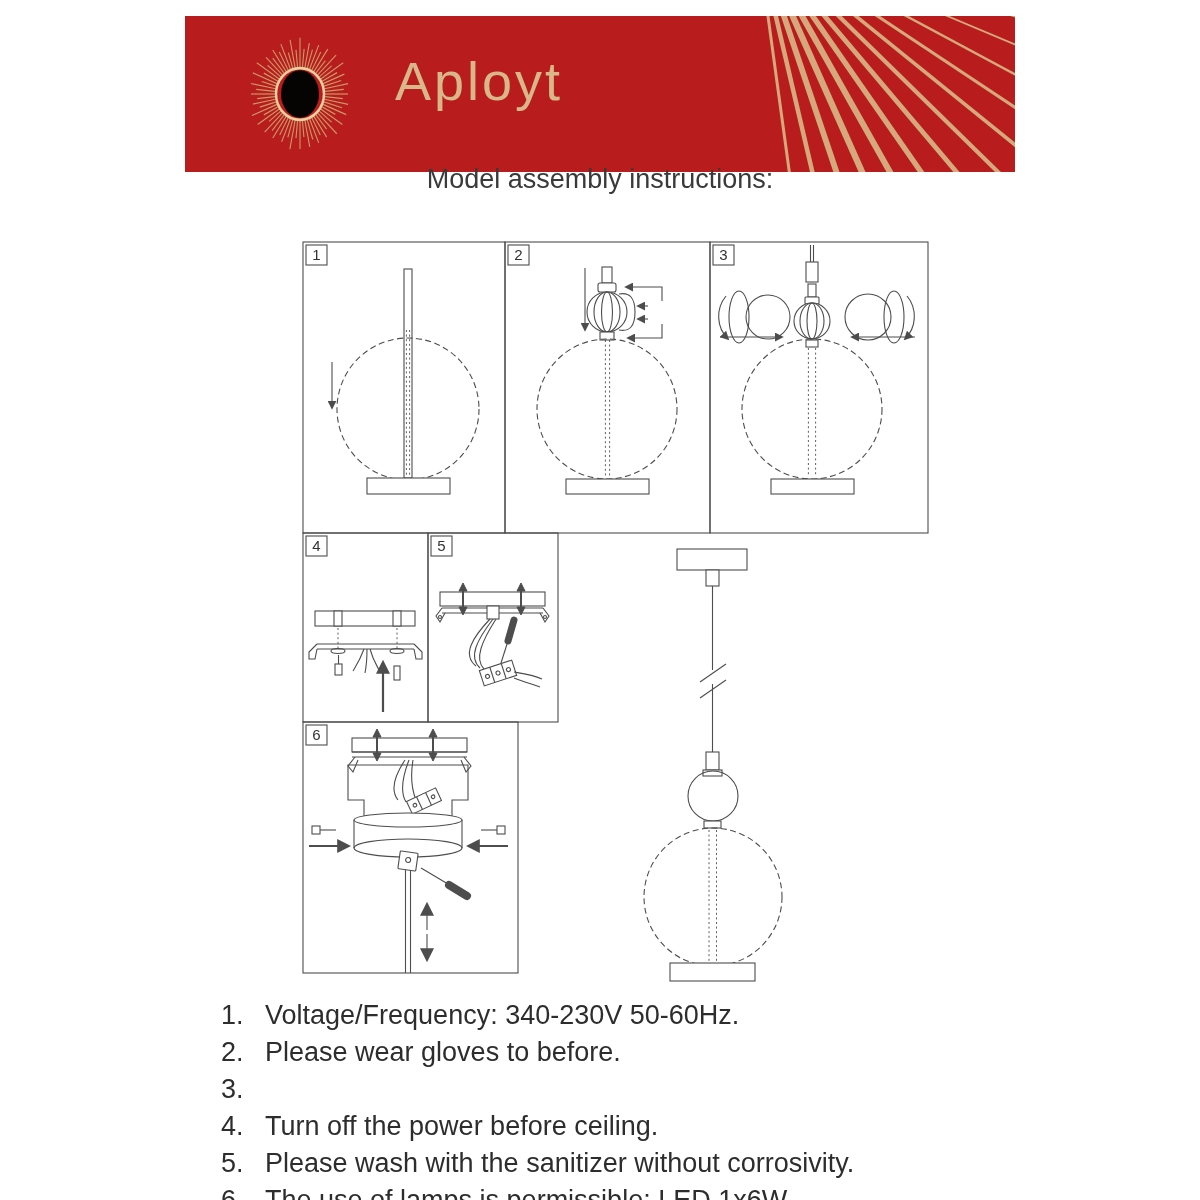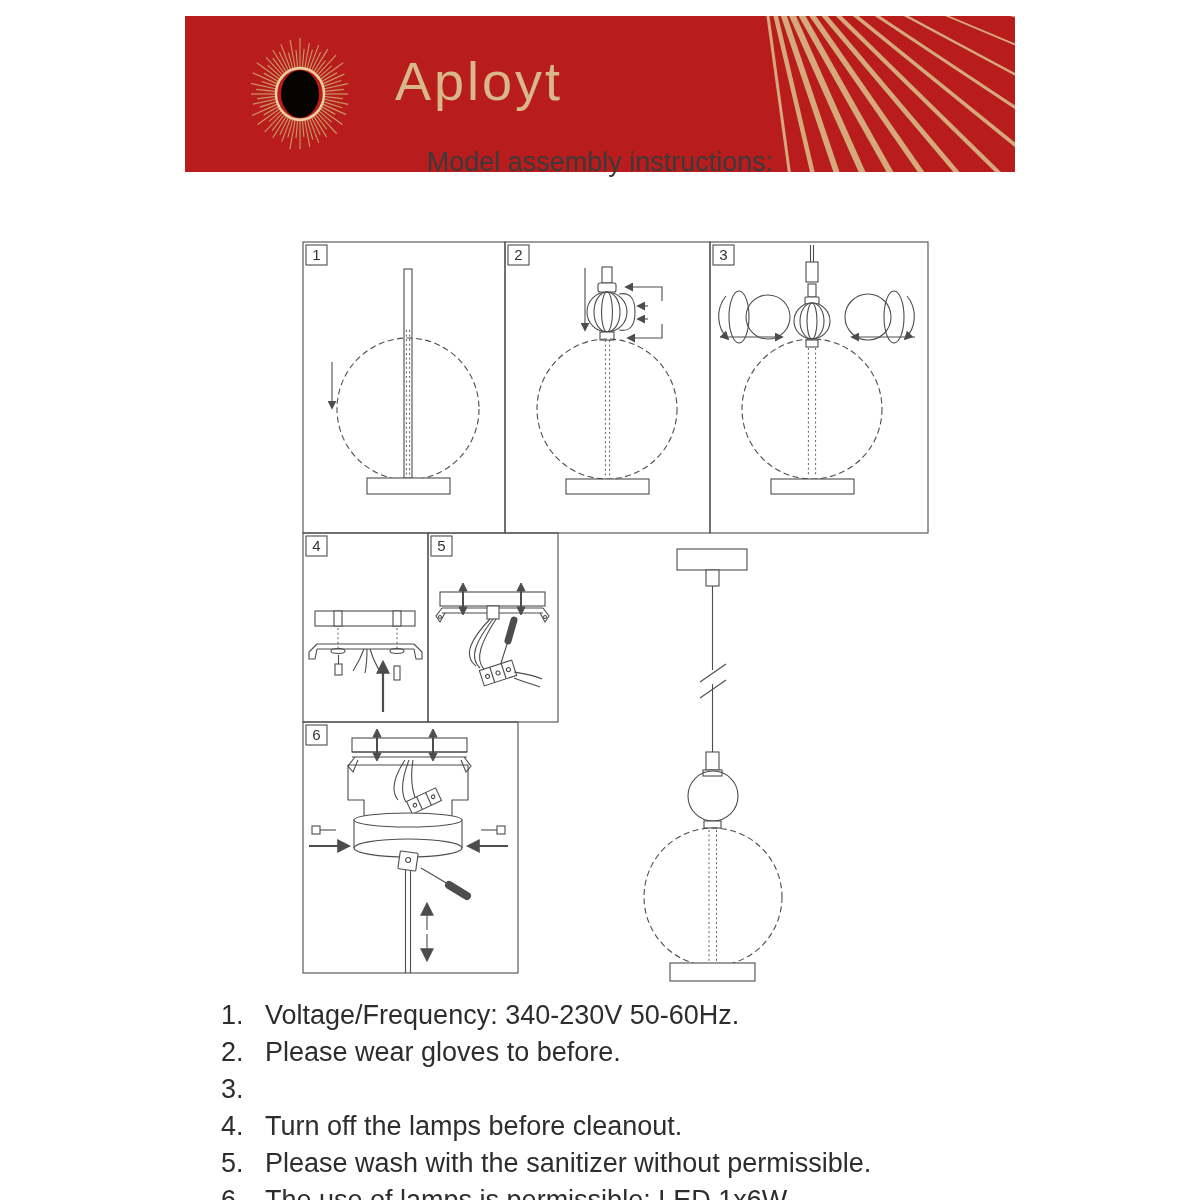--- a/index.html
+++ b/index.html
@@ -4,21 +4,21 @@
 <style>
   html,body{margin:0;padding:0;background:#fff;}
   #page{position:relative;width:1200px;height:1200px;background:#fff;overflow:hidden;
         font-family:"Liberation Sans",sans-serif;}
   
   .banner{position:absolute;left:185px;top:0;width:830px;height:156px;background:#b91c1c;overflow:hidden;margin-top:16px;}
   .banner svg{position:absolute;left:0;top:0;}
   .wordmark{position:absolute;left:210px;top:34px;font-size:54px;font-weight:300;
             letter-spacing:3px;color:#d8b88a;}
   
-  .titleblock{position:absolute;left:0;top:145px;width:1200px;text-align:center;
+  .titleblock{position:absolute;left:0;top:162px;width:1200px;text-align:center;
               color:#3a3a3a;font-size:27px;line-height:34px;}
   
   #diagram{position:absolute;left:0;top:0;}
   .d{stroke:#4d4d4d;fill:none;stroke-width:1.1;}
   .fw{fill:#ffffff;}
   .dash{stroke-dasharray:6 3.5;}
   .dot{stroke-dasharray:2 2.6;stroke-width:.9;}
   .bold{stroke-width:2.2;}
   .numbox{stroke:#4d4d4d;fill:#fff;stroke-width:1.1;}
   .numtxt{fill:#333;font-size:15px;font-family:"Liberation Sans",sans-serif;text-anchor:middle;stroke:none;}
@@ -335,25 +335,25 @@
     </div>
     <div class="note">
       <span class="n">2.</span>
       <span>Please wear gloves to before.</span>
     </div>
     <div class="note">
       <span class="n">3.</span>
     </div>
     <div class="note">
       <span class="n">4.</span>
-      <span>Turn off the lamps before cleanout.</span>
+      <span>Turn off the power before ceiling.</span>
     </div>
     <div class="note">
       <span class="n">5.</span>
-      <span>Please wash with the sanitizer without permissible.</span>
+      <span>Please wash with the sanitizer without corrosivity.</span>
     </div>
     <div class="note">
       <span class="n">6.</span>
       <span>The use of lamps is permissible: LED 1x6W.</span>
     </div>
   </div>
 
 </div>
 
 </body></html>

